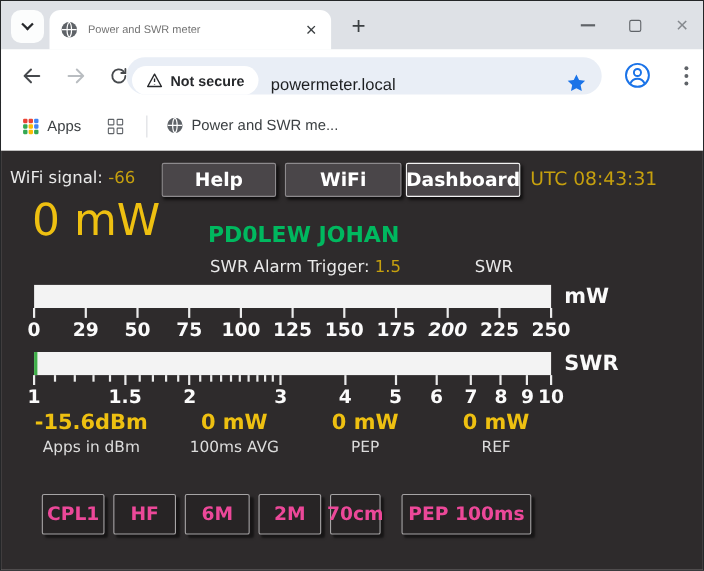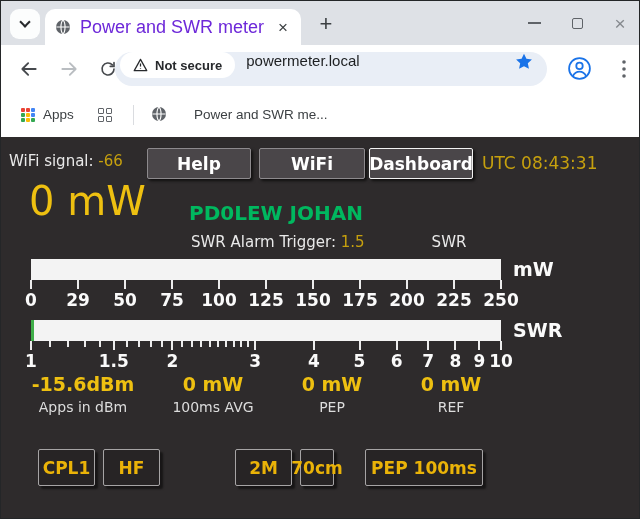--- a/index.html
+++ b/index.html
@@ -9,49 +9,49 @@
   *{box-sizing:border-box}
   html,body{margin:0;padding:0}
   body{width:640px;height:519px;overflow:hidden;background:#fff;font-family:"Liberation Sans",sans-serif}
   .window{position:relative;width:640px;height:519px;border:1px solid #242628;background:#fff}
 
   
   .tabstrip{position:absolute;top:0;left:0;right:0;height:44px;background:#dee1e6}
   .tab-search{position:absolute;left:9px;top:8px;width:30px;height:30px;background:#fcfdfd;border-radius:9px;display:flex;align-items:center;justify-content:center;cursor:pointer}
   .chev{width:8px;height:8px;border-right:2px solid #27292c;border-bottom:2px solid #27292c;transform:rotate(45deg);margin-top:-4px}
   .tab{position:absolute;left:44px;top:8px;width:256px;height:36px;background:#fff;border-radius:10px 10px 0 0;display:flex;align-items:center;padding:0 10px}
-  .tab-title{flex:1;margin-left:9px;font-size:18px;color:#6d28d9;white-space:nowrap;overflow:hidden}
+  .tab-title{flex:1;margin-left:9px;font-size:10px;color:#737373;white-space:nowrap;overflow:hidden}
   .tab-close{font-size:17px;color:#3c4043;line-height:1;padding:0 3px;cursor:pointer}
   .newtab{position:absolute;left:311px;top:9px;width:28px;height:28px;color:#3c4043;font-size:22px;font-weight:400;display:flex;align-items:center;justify-content:center;cursor:pointer}
   .wincontrols{position:absolute;right:12px;top:0;height:44px;display:flex;align-items:center;gap:29px}
   .wc{width:14px;height:14px;display:flex;align-items:center;justify-content:center;cursor:pointer}
   .min-glyph{width:13px;height:2px;background:#5f6368}
   .max-glyph{width:11px;height:11px;border:1.5px solid #5f6368;border-radius:2px}
   .close-glyph{font-size:19px;color:#85898e;line-height:1}
 
   
   .toolbar{position:absolute;top:44px;left:0;right:0;height:48px;background:#fff}
   .nav-ic{position:absolute;top:50%;transform:translateY(-50%);cursor:pointer;display:flex}
-  .omnibox{position:absolute;left:114px;top:7px;width:432px;height:34px;background:#e9eef6;border-radius:17px;display:flex;align-items:flex-start;cursor:text}
+  .omnibox{position:absolute;left:114px;top:7px;width:432px;height:34px;background:#e9eef6;border-radius:17px;display:flex;align-items:flex-end;cursor:text}
   .chip{margin-left:5px;height:26px;background:#fff;border-radius:13px;display:flex;align-items:center;gap:7px;padding:0 13px;cursor:pointer}
   .chip-label{font-size:13px;font-weight:700;color:#27292c}
   .url{margin-left:11px;font-size:15px;color:#1d1f21}
   .star{margin-left:auto;margin-right:13px;display:flex;cursor:pointer}
   .profile{position:absolute;left:566px;top:11px;display:flex;cursor:pointer}
   .menu-dots{position:absolute;left:614px;top:13px;display:flex;cursor:pointer}
 
   
   .bookmarks{position:absolute;top:92px;left:0;right:0;height:44px;background:#fff}
   .apps-grid{position:absolute;left:20px;top:15px;display:grid;grid-template-columns:repeat(3,4px);grid-auto-rows:4px;gap:1px;cursor:pointer}
   .apps-grid span{width:4px;height:4px;border-radius:1px}
   .apps-label{position:absolute;left:42px;top:14px;font-size:13.5px;color:#3c4043;cursor:pointer}
   .grid2{position:absolute;left:97px;top:15px;display:grid;grid-template-columns:repeat(2,6px);grid-auto-rows:6px;gap:2px;cursor:pointer}
   .grid2 i{width:6px;height:6px;border:1.5px solid #5f6368;border-radius:1px}
   .bm-divider{position:absolute;left:132px;top:12px;width:1px;height:20px;background:#dadce0}
-  .bm-item{position:absolute;left:150px;top:13px;display:flex;align-items:center;gap:27px;cursor:pointer}
+  .bm-item{position:absolute;left:150px;top:13px;display:flex;align-items:flex-start;gap:7px;cursor:pointer}
   .bm-title{font-size:13.5px;color:#3c4043;white-space:nowrap}
 
   
   .page{position:absolute;top:136px;left:0;right:0;bottom:0;background:var(--page-bg);color:#f2f2f2;font-family:"DejaVu Sans",sans-serif}
   .wifi{position:absolute;left:8px;top:15px;font-size:15px;color:#e9e9e9;white-space:nowrap}
   .wifi b{font-weight:400;color:var(--gold-dim)}
   .nav-btn{position:absolute;top:11px;height:31px;background:#4a4649;border:1px solid #8d8a8d;border-radius:2px;box-shadow:2px 2px 3px rgba(0,0,0,.65);color:#fff;font-weight:700;font-size:17px;display:flex;align-items:center;justify-content:center;cursor:pointer;white-space:nowrap}
   .utc{position:absolute;left:481px;top:16px;font-size:17px;color:var(--gold-dim);white-space:nowrap}
   .big-power{position:absolute;left:28px;top:44px;font-size:40px;line-height:1;color:var(--gold);white-space:nowrap}
   .callsign{position:absolute;left:188px;top:64px;font-size:20px;font-weight:700;color:var(--green);white-space:nowrap}
@@ -68,21 +68,21 @@
   .meter-unit{position:absolute;left:512px;top:1px;font-size:19px;font-weight:700;color:#fafafa}
   .tick{position:absolute;top:23px;width:2px;background:#ececec}
   .tick.major{height:9px}
   .tick.minor{height:6px}
   .tick-label{position:absolute;top:33px;transform:translateX(-50%);font-size:17px;font-weight:700;color:#fafafa;white-space:nowrap}
 
   .readout{position:absolute;top:236px;width:140px;text-align:center}
   .readout .val{font-size:19px;font-weight:700;color:var(--gold);white-space:nowrap}
   .readout .lab{margin-top:4px;font-size:14px;color:#dcdcdc;white-space:nowrap}
 
-  .band-btn{position:absolute;top:312px;height:37px;background:#272425;border:1px solid #a6a4a5;border-radius:2px;box-shadow:3px 3px 2px rgba(0,0,0,.5);color:#eab308;font-weight:700;font-size:17px;display:flex;align-items:center;justify-content:center;cursor:pointer;white-space:nowrap}
+  .band-btn{position:absolute;top:312px;height:37px;background:#272425;border:1px solid #a6a4a5;border-radius:2px;box-shadow:3px 3px 2px rgba(0,0,0,.5);color:#ec4899;font-weight:700;font-size:17px;display:flex;align-items:center;justify-content:center;cursor:pointer;white-space:nowrap}
 </style>
 </head>
 <body>
 
 <div class="window">
 
   <div class="tabstrip">
     <div class="tab-search">
       <span class="chev"></span>
     </div>
@@ -228,21 +228,21 @@
         <div class="tick-label" style="left: 171px; text-align: center;">75</div>
         <div class="tick major" style="left: 217px;"></div>
         <div class="tick-label" style="left: 218px;">100</div>
         <div class="tick major" style="left: 264px;"></div>
         <div class="tick-label" style="left: 265px;">125</div>
         <div class="tick major" style="left: 311px;"></div>
         <div class="tick-label" style="left: 312px;">150</div>
         <div class="tick major" style="left: 358px;"></div>
         <div class="tick-label" style="left: 359px;">175</div>
         <div class="tick major" style="left: 405px;"></div>
-        <div class="tick-label" style="left: 406px;">200</div>
+        <div class="tick-label" style="left: 406px; font-style: italic;">200</div>
         <div class="tick major" style="left: 452px;"></div>
         <div class="tick-label" style="left: 453px;">225</div>
         <div class="tick major" style="left: 499px;"></div>
         <div class="tick-label" style="left: 500px;">250</div>
       </div>
 
     <div class="meter" id="meter-swr">
       <div class="meter-bar">
           <div class="meter-fill" style="width: 3px;"></div>
         </div>
@@ -300,18 +300,19 @@
       <div class="val">0 mW</div>
       <div class="lab">PEP</div>
     </div>
     <div class="readout" style="left:380px">
       <div class="val">0 mW</div>
       <div class="lab">REF</div>
     </div>
 
     <div class="band-btn" style="left:37px;width:57px">CPL1</div>
     <div class="band-btn" style="left:102px;width:57px">HF</div>
+    <div class="band-btn" style="left:167px;width:59px">6M</div>
     <div class="band-btn" style="left:234px;width:57px">2M</div>
-    <div class="band-btn" style="left:299px;width:34px">70cm</div>
+    <div class="band-btn" style="left:299px;width:46px">70cm</div>
     <div class="band-btn" style="left:364px;width:118px">PEP 100ms</div>
 
   </div>
 </div>
 
 </body></html>

